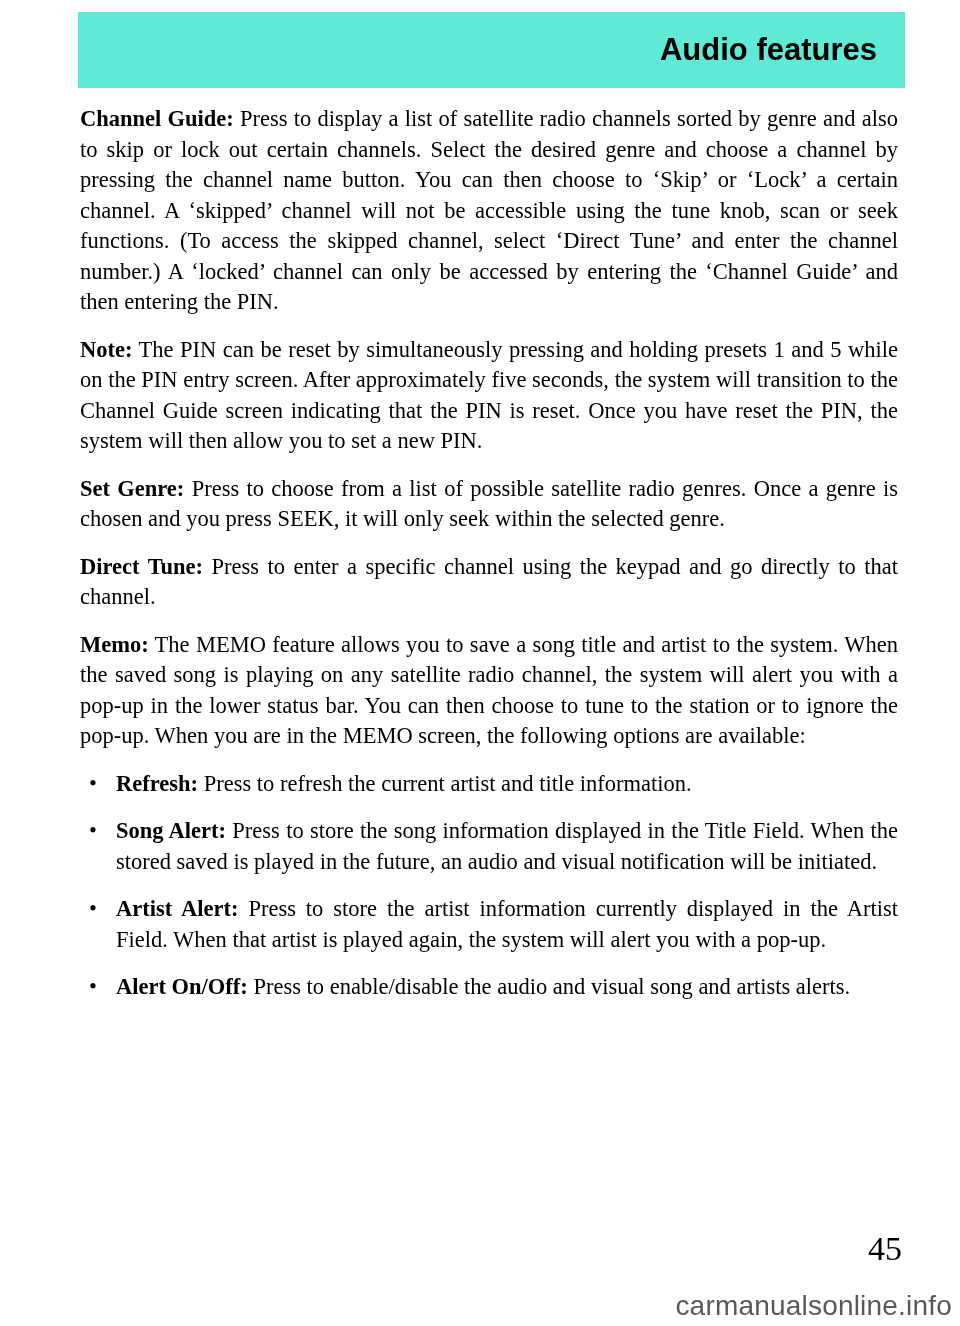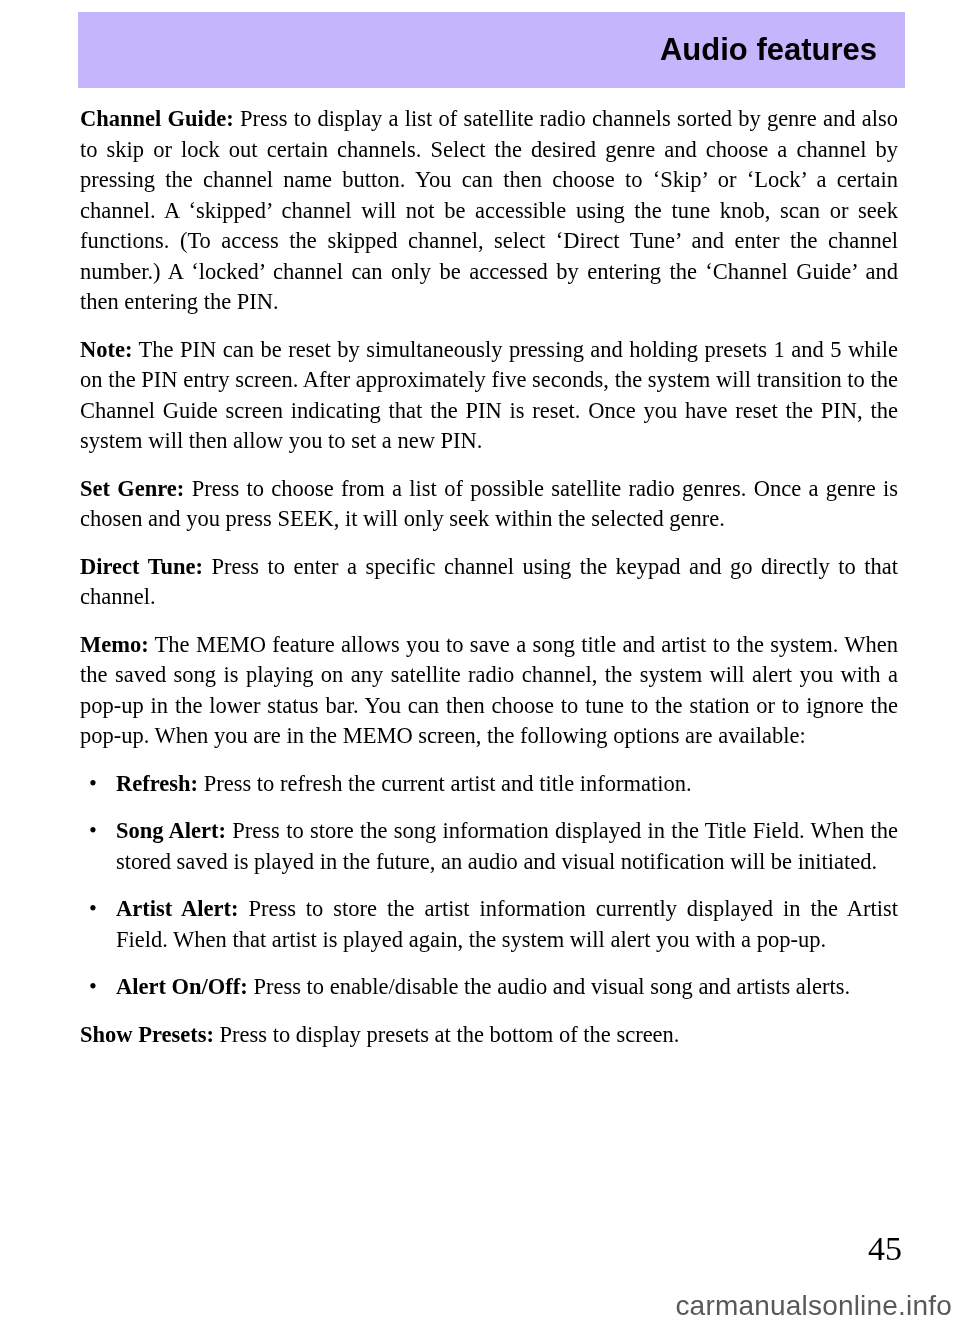--- a/index.html
+++ b/index.html
@@ -19,21 +19,21 @@
     position: absolute;
     inset: 0;
   }
   
   .header-band {
     position: absolute;
     top: 12px;
     left: 78px;
     right: 55px;
     height: 76px;
-    background: #c4b5fd;
+    background: #5eead4;
   }
   .header-title {
     position: absolute;
     right: 28px;
     top: 50%;
     transform: translateY(-50%);
     font-family: "Liberation Sans", sans-serif;
     font-weight: bold;
     font-size: 31px;
     color: #000;
@@ -153,22 +153,19 @@
       </span>
     </div>
 
     <div class="bullet-row">
       <span class="bullet-mark">•</span>
       <span class="bullet-text">
         <b>Alert On/Off:</b><span> Press to enable/disable the audio and visual song and artists alerts.</span>
       </span>
     </div>
 
-    <p class="para nojust">
-      <b>Show Presets:</b><span> Press to display presets at the bottom of the screen.</span>
-    </p>
 
   </div>
 
   <div class="page-number">45</div>
   <div class="watermark">carmanualsonline.info</div>
 
 </div>
 
 </body></html>

